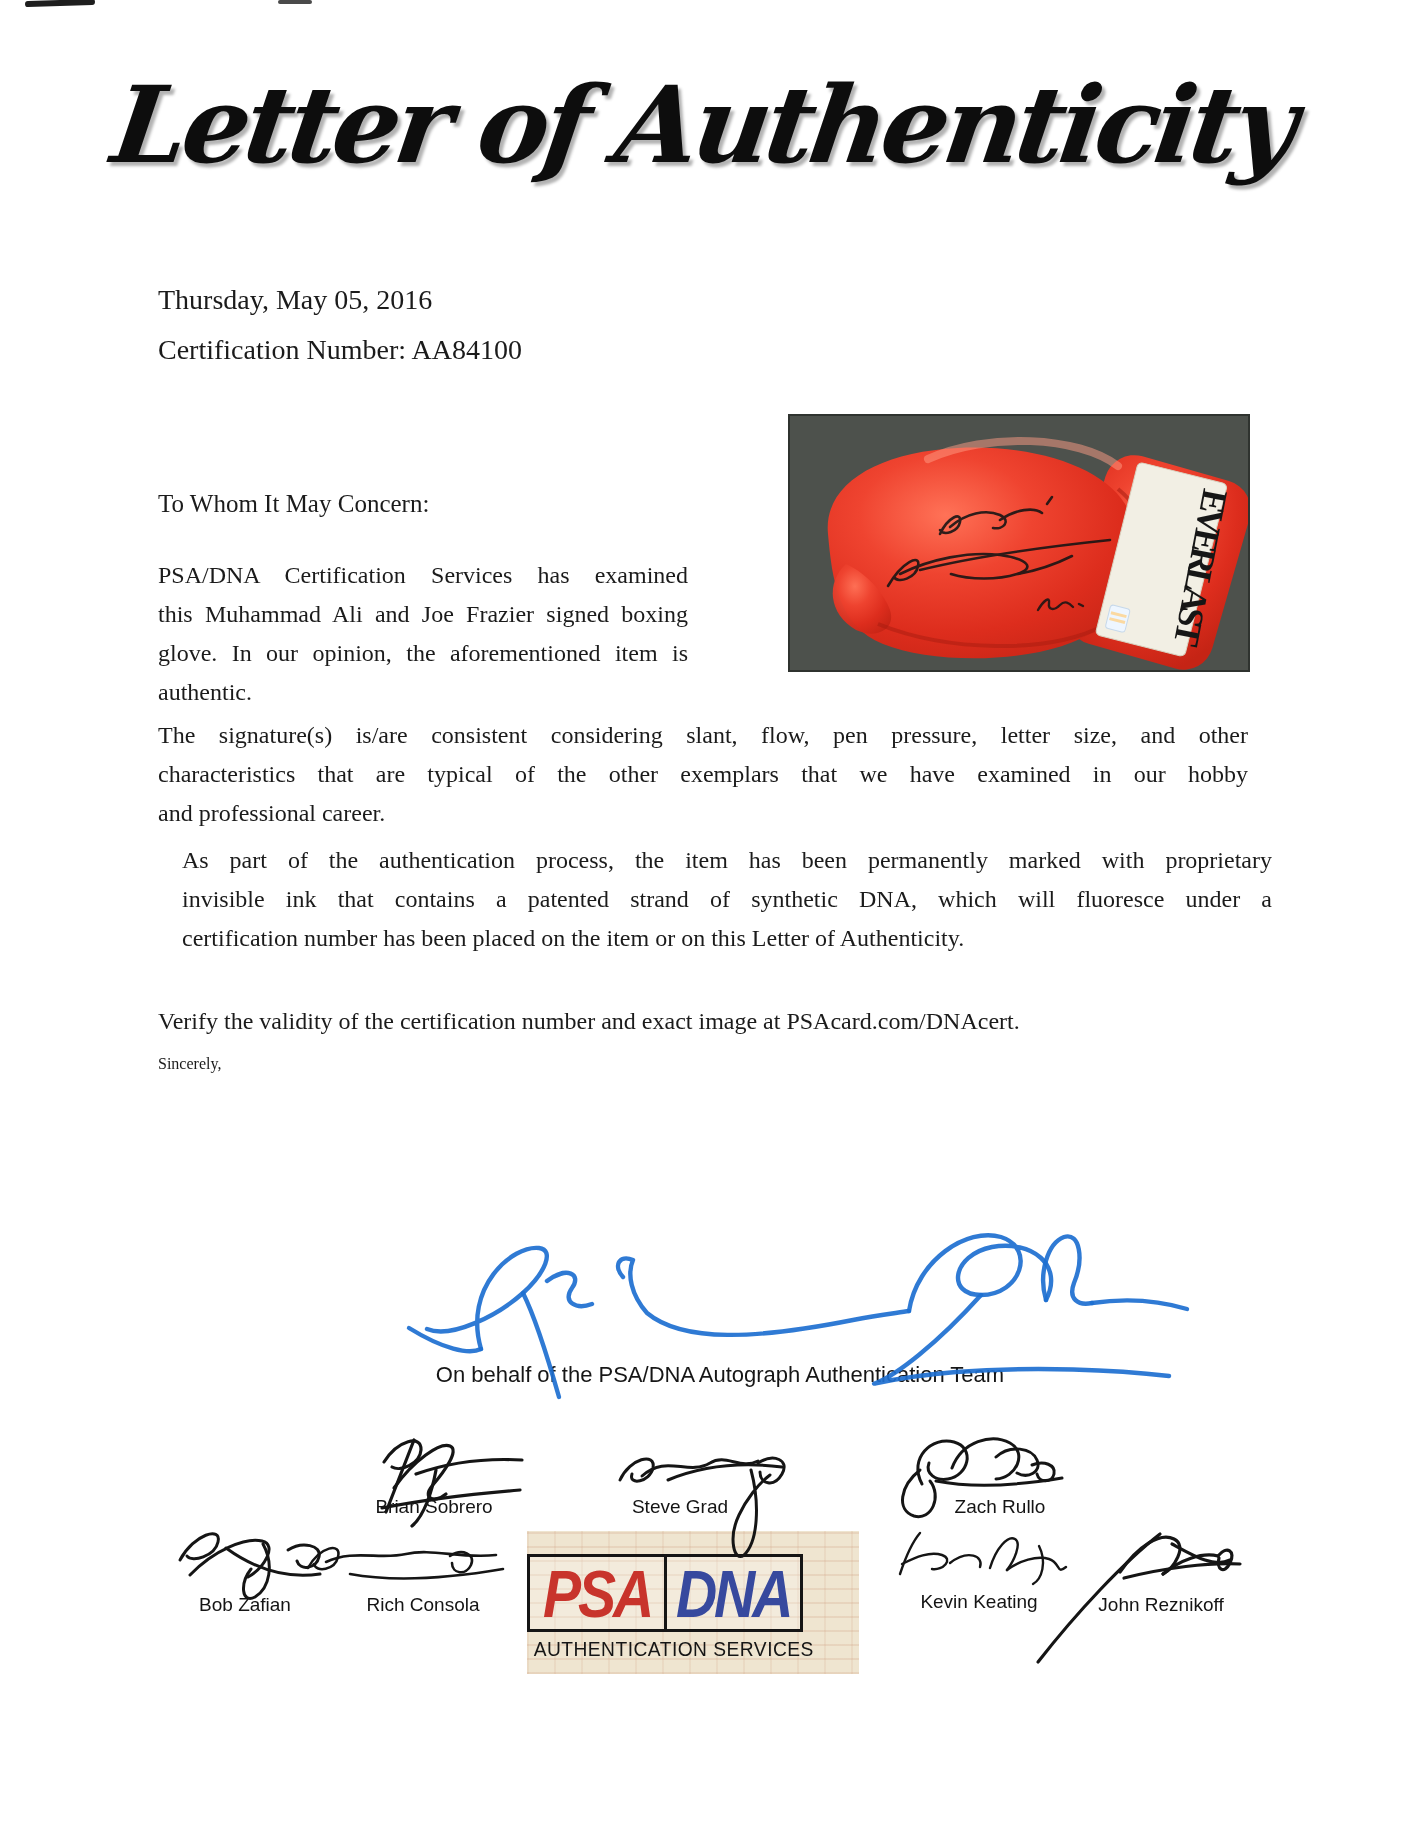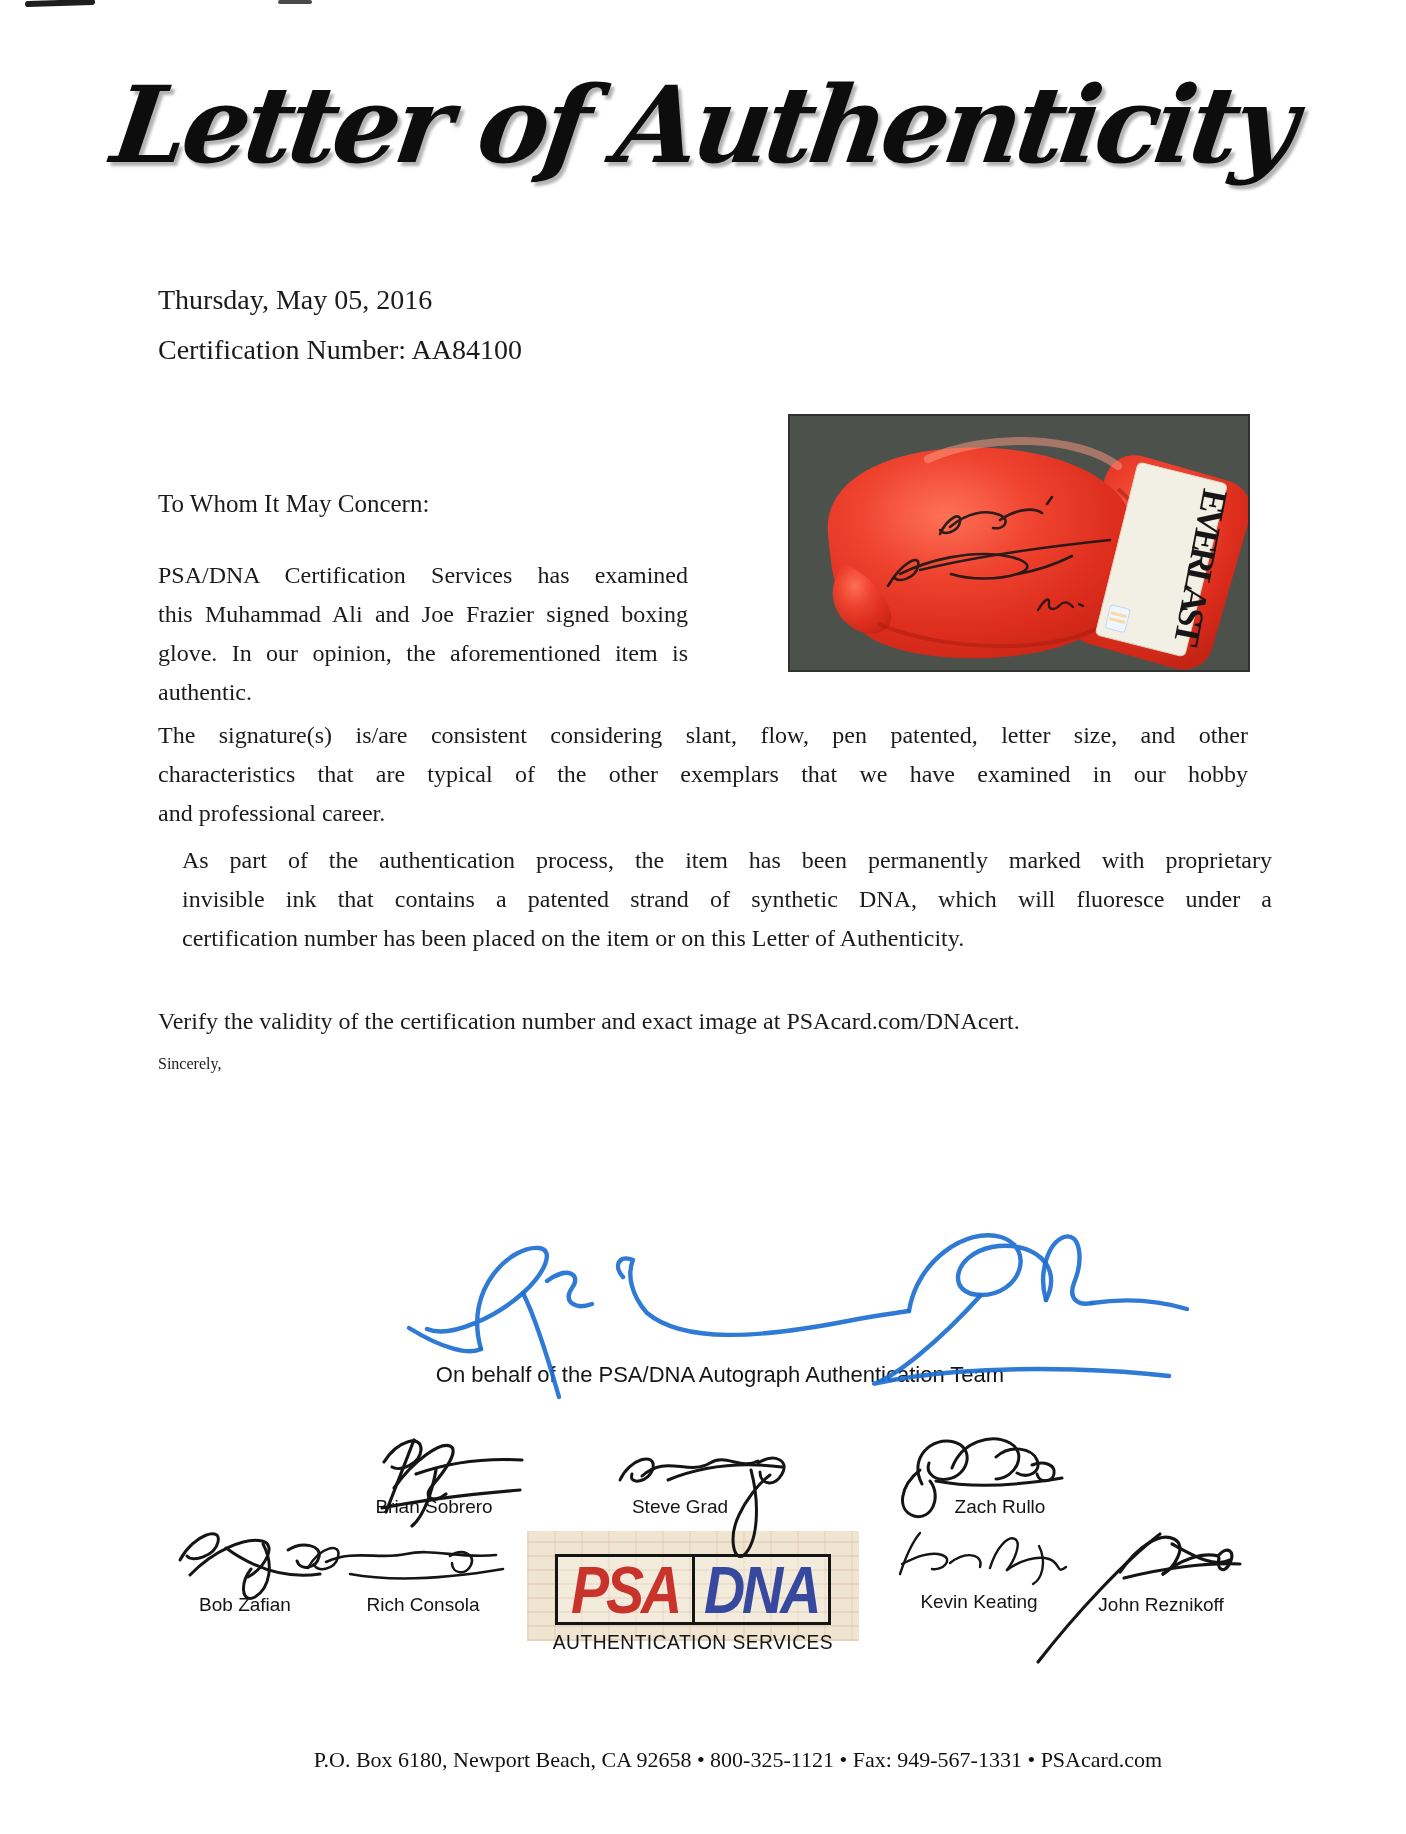--- a/index.html
+++ b/index.html
@@ -36,26 +36,26 @@
   .onbehalf{left:320px;top:1362px;width:800px;text-align:center;
             font-family:"Liberation Sans",sans-serif;font-size:22px;color:#161616;z-index:2;}
 
   .signame{position:absolute;width:200px;text-align:center;
            font-family:"Liberation Sans",sans-serif;font-size:19px;color:#141414;z-index:1;}
   .sigsvg{position:absolute;z-index:3;pointer-events:none;}
   .sigsvg path{fill:none;stroke:#151515;stroke-linecap:round;stroke-linejoin:round;}
   .bluesig path{fill:none;stroke:#1d6fd0;stroke-linecap:round;stroke-linejoin:round;opacity:.92;}
 
   
-  .logo{left:527px;top:1531px;width:332px;height:110px;
+  .logo{left:527px;top:1531px;width:332px;height:143px;
         background-color:#efe5d0;
         background-image:
           repeating-linear-gradient(0deg, rgba(204,152,122,0.22) 0 2px, rgba(0,0,0,0) 2px 14px),
           repeating-linear-gradient(90deg, rgba(204,152,122,0.15) 0 2px, rgba(0,0,0,0) 2px 27px);
-        display:flex;flex-direction:column;align-items:center;}
+        display:flex;flex-direction:column;}
   .logo-box{margin-top:23px;width:276px;height:78px;border:3px solid #151515;
             display:flex;box-sizing:border-box;background:rgba(255,255,255,0.25);}
   .logo-cell{flex:1;display:flex;align-items:center;justify-content:center;
              font-family:"Liberation Sans",sans-serif;font-weight:bold;font-style:italic;
              font-size:56px;letter-spacing:-3px;transform-origin:center;}
   .logo-psa{color:#c8342c;border-right:3px solid #151515;}
   .logo-dna{color:#37499e;}
   .logo-cell span{display:inline-block;transform:scale(1.02,1.18);}
   .logo-tagline{margin-top:6px;font-family:"Liberation Sans",sans-serif;font-size:20px;
                 letter-spacing:0.5px;color:#151515;transform:scaleX(0.96);white-space:nowrap;}
@@ -127,21 +127,21 @@
   <div class="abs salutation">To Whom It May Concern:</div>
 
   <div class="abs para p1">
     <div class="jline">PSA/DNA Certification Services has examined</div>
     <div class="jline">this Muhammad Ali and Joe Frazier signed boxing</div>
     <div class="jline">glove. In our opinion, the aforementioned item is</div>
     <div class="jlast">authentic.</div>
   </div>
 
   <div class="abs para p2">
-    <div class="jline">The signature(s) is/are consistent considering slant, flow, pen patented, letter size, and other</div>
+    <div class="jline">The signature(s) is/are consistent considering slant, flow, pen pressure, letter size, and other</div>
     <div class="jline">characteristics that are typical of the other exemplars that we have examined in our hobby</div>
     <div class="jlast">and professional career.</div>
   </div>
 
   <div class="abs para p3">
     <div class="jline">As part of the authentication process, the item has been permanently marked with proprietary</div>
     <div class="jline">invisible ink that contains a patented strand of synthetic DNA, which will fluoresce under a</div>
     <div class="jlast">certification number has been placed on the item or on this Letter of Authenticity.</div>
   </div>
 
@@ -247,15 +247,14 @@
       <div class="logo-cell logo-psa">
         <span>PSA</span>
       </div>
       <div class="logo-cell logo-dna">
         <span>DNA</span>
       </div>
     </div>
     <div class="logo-tagline">AUTHENTICATION SERVICES</div>
   </div>
 
-  <div class="abs footer">P.O. Box 6180, Newport Beach, CA 92658 • 800-325-1121 • Fax: 949-567-1331 • PSAcard.com</div>
 
 </div>
 
 </body></html>

